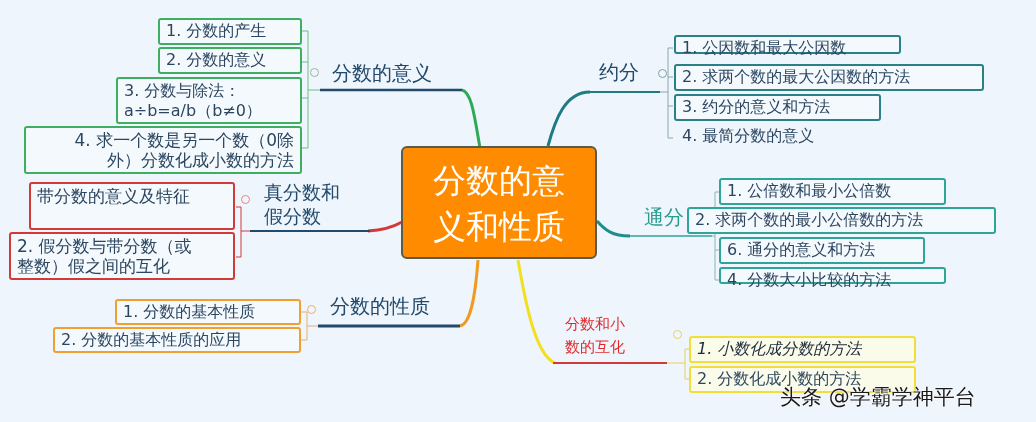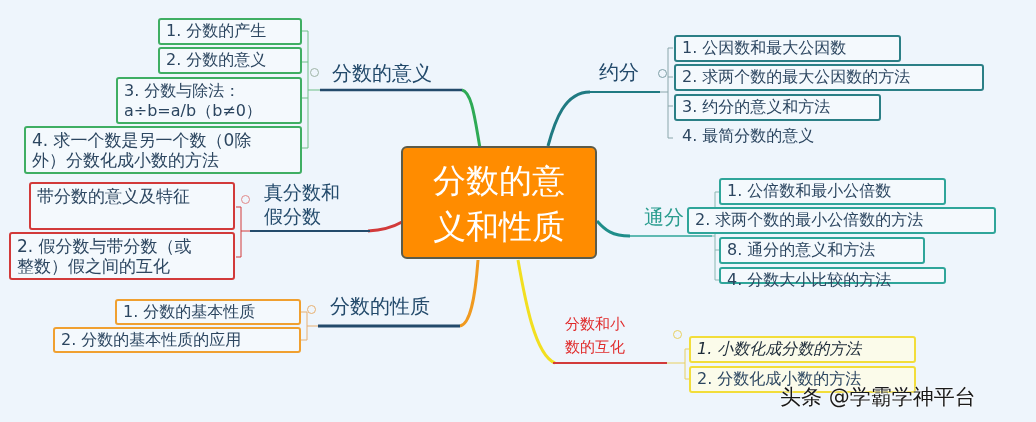--- a/index.html
+++ b/index.html
@@ -61,21 +61,21 @@
 </div>
 
 <div class="topic" style="left:332px;top:62px;font-size:20px;">分数的意义</div>
 <div class="collapse" style="left:310px;top:68px;"></div>
 <div class="box green" style="left:158px;top:18px;width:144px;height:27px;">1. 分数的产生</div>
 <div class="box green" style="left:158px;top:47px;width:144px;height:27px;">2. 分数的意义</div>
 <div class="box green" style="left:116px;top:77px;width:186px;height:47px;line-height:20px;padding-top:2px;">
   <div>3. 分数与除法：</div>
   <div>a÷b=a/b（b≠0）</div>
 </div>
-<div class="box green" style="left:24px;top:126px;width:278px;height:48px;font-size:17px;padding-top:2px;">
+<div class="box green" style="left:24px;top:126px;width:278px;height:48px;font-size:17px;padding-top:2px;text-align:right;">
   <div>4. 求一个数是另一个数（0除</div>
   <div>外）分数化成小数的方法</div>
 </div>
 
 <div class="topic" style="left:264px;top:180px;line-height:24px;">
   <div>真分数和</div>
   <div>假分数</div>
 </div>
 <div class="collapse" style="left:241px;top:195px;border-color:#e28888;"></div>
 <div class="box red" style="left:29px;top:182px;width:206px;height:48px;font-size:17px;padding-top:2px;">
@@ -86,30 +86,30 @@
   <div>整数）假之间的互化</div>
 </div>
 
 <div class="topic" style="left:330px;top:295px;font-size:20px;">分数的性质</div>
 <div class="collapse" style="left:307px;top:305px;border-color:#e8b070;"></div>
 <div class="box orange" style="left:115px;top:299px;width:186px;height:26px;">1. 分数的基本性质</div>
 <div class="box orange" style="left:53px;top:327px;width:248px;height:26px;">2. 分数的基本性质的应用</div>
 
 <div class="topic" style="left:599px;top:61px;font-size:20px;">约分</div>
 <div class="collapse" style="left:658px;top:69px;border-color:#7f9fa6;"></div>
-<div class="box teal" style="left:674px;top:35px;width:227px;height:27px;">1. 公因数和最大公因数</div>
+<div class="box teal" style="left:674px;top:35px;width:227px;height:19px;">1. 公因数和最大公因数</div>
 <div class="box teal" style="left:674px;top:64px;width:310px;height:27px;">2. 求两个数的最大公因数的方法</div>
 <div class="box teal" style="left:674px;top:94px;width:207px;height:27px;">3. 约分的意义和方法</div>
 <div class="plain" style="left:682px;top:126px;">4. 最简分数的意义</div>
 
 <div class="topic" style="left:644px;top:206px;font-size:20px;color:#2a9d8f;">通分</div>
 <div class="collapse" style="left:705px;top:213px;border-color:#9ab;"></div>
 <div class="box teal2" style="left:719px;top:178px;width:227px;height:27px;">1. 公倍数和最小公倍数</div>
 <div class="box teal2" style="left:687px;top:207px;width:309px;height:27px;">2. 求两个数的最小公倍数的方法</div>
-<div class="box teal2" style="left:719px;top:237px;width:206px;height:27px;">8. 通分的意义和方法</div>
+<div class="box teal2" style="left:719px;top:237px;width:206px;height:27px;">6. 通分的意义和方法</div>
 <div class="box teal2" style="left:719px;top:267px;width:227px;height:17px;">4. 分数大小比较的方法</div>
 
 <div class="topic" style="left:565px;top:313px;color:#e02a2a;font-size:15px;line-height:23px;">
   <div>分数和小</div>
   <div>数的互化</div>
 </div>
 <div class="collapse" style="left:673px;top:330px;border-color:#e8d060;"></div>
 <div class="box yellow" style="left:689px;top:336px;width:227px;height:27px;color:#1c2a38;font-style:italic;">1. 小数化成分数的方法</div>
 <div class="box yellow" style="left:689px;top:366px;width:227px;height:27px;">2. 分数化成小数的方法</div>
 

